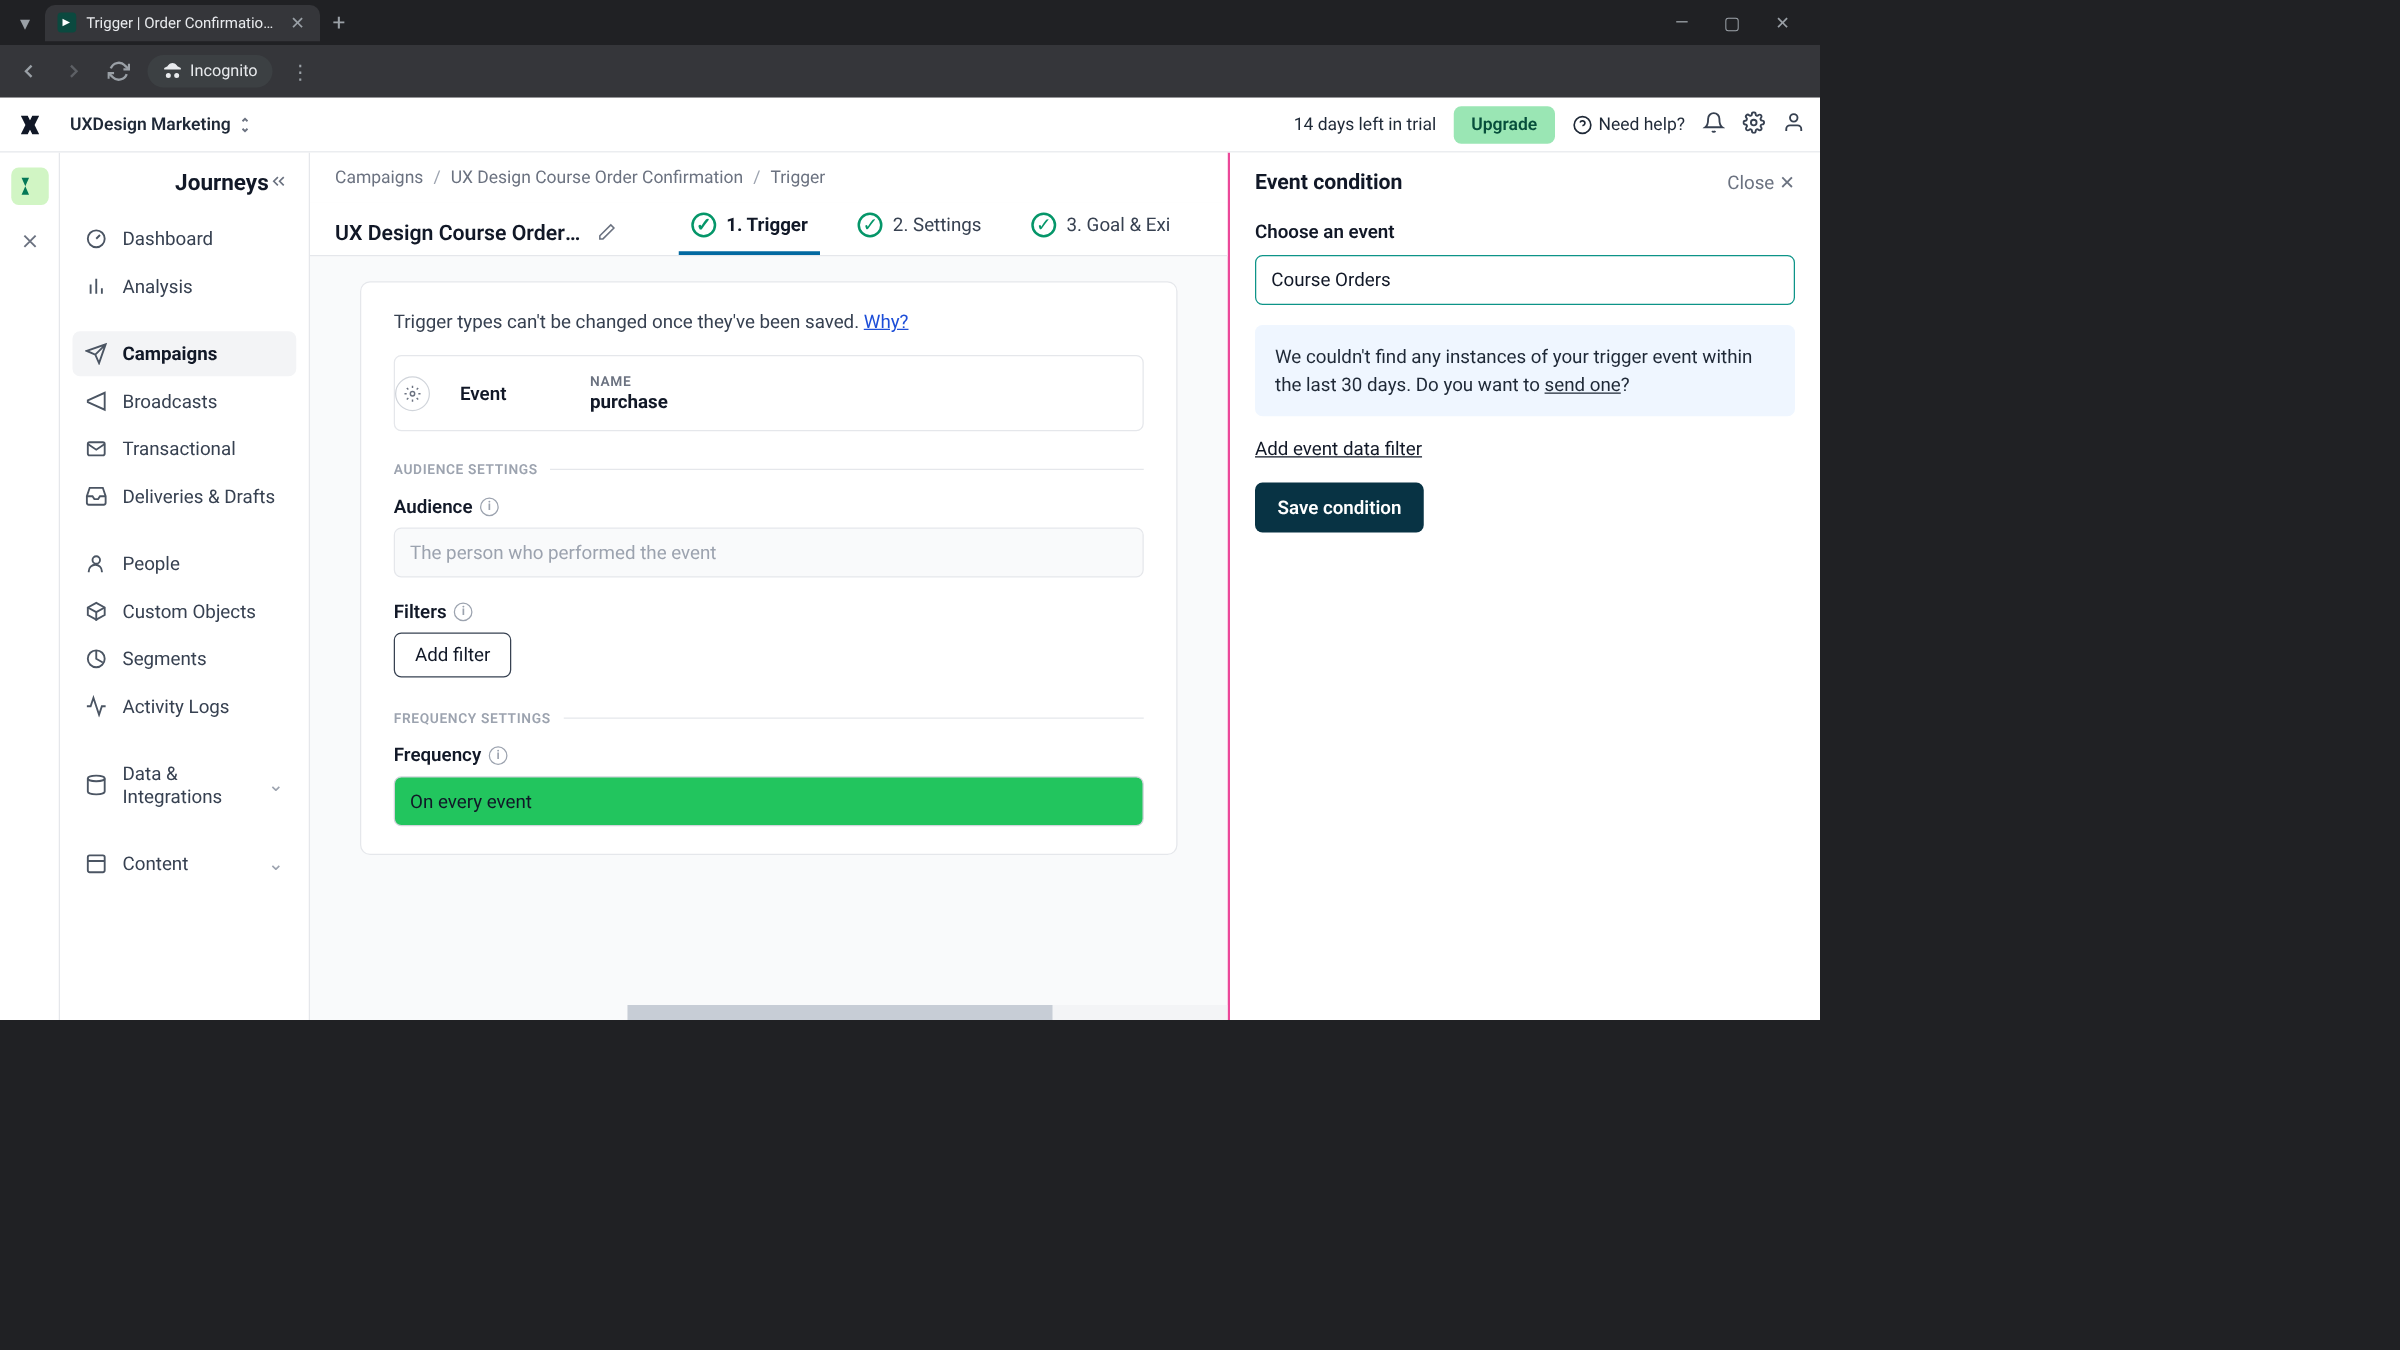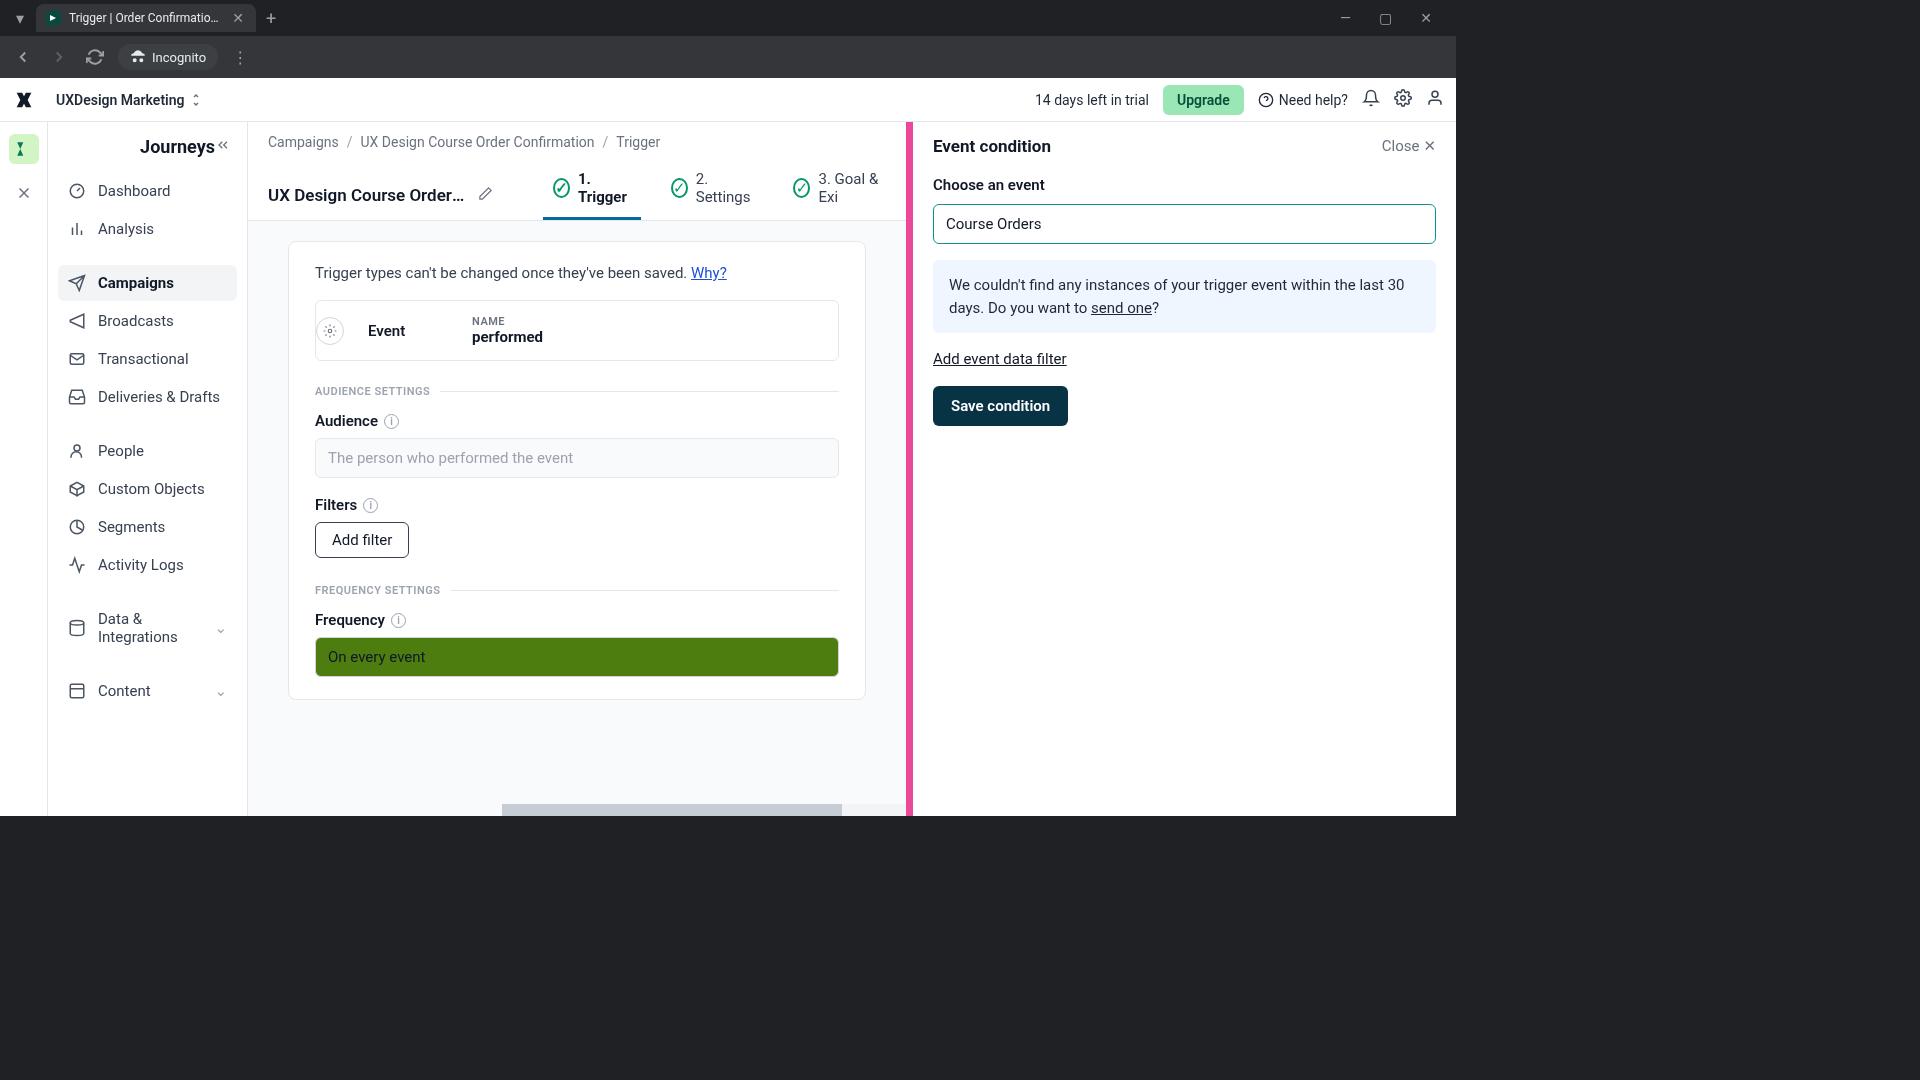--- a/index.html
+++ b/index.html
@@ -82,25 +82,25 @@
 .event-name-block .nn-label { font-size: 11px; letter-spacing: 0.5px; color: #6b7280; font-weight: 600; }
 .event-name-block .nn-value { font-size: 15px; font-weight: 700; color: #111827; }
 
 .section-divider { display: flex; align-items: center; gap: 10px; margin: 8px 0 14px; }
 .section-divider::after { content: ''; flex: 1; height: 1px; background: #e5e7eb; }
 .section-divider-label { font-size: 11px; letter-spacing: 0.5px; color: #9ca3af; font-weight: 600; }
 
 .field-label { font-size: 15px; font-weight: 600; color: #111827; display: flex; align-items: center; gap: 6px; margin-bottom: 8px; }
 .info-dot { width: 15px; height: 15px; border: 1px solid #9ca3af; border-radius: 50%; display: inline-flex; align-items: center; justify-content: center; font-size: 10px; color: #9ca3af; }
 .readonly-input { border: 1px solid #e5e7eb; background: #f9fafb; border-radius: 6px; padding: 10px 12px; font-size: 15px; color: #9ca3af; margin-bottom: 18px; }
-.select-input { border: 1px solid #d1d5db; background: #4d7c0f; border-radius: 6px; padding: 10px 12px; font-size: 15px; color: #111827; }
+.select-input { border: 1px solid #d1d5db; background: #22c55e; border-radius: 6px; padding: 10px 12px; font-size: 15px; color: #111827; }
 .add-filter-btn { border: 1.5px solid #374151; background: #fff; border-radius: 6px; padding: 8px 16px; font-size: 15px; color: #111827; cursor: pointer; margin-bottom: 18px; }
 
 
-.right-panel { width: 550px; background: #fff; border-left: 7px solid #ec4899; display: flex; flex-direction: column; }
+.right-panel { width: 474px; background: #fff; border-left: 2px solid #ec4899; display: flex; flex-direction: column; }
 .panel-header { display: flex; align-items: center; justify-content: space-between; padding: 14px 20px; }
 .panel-title { font-size: 17px; font-weight: 700; color: #111827; }
 .close-btn { display: flex; align-items: center; gap: 4px; font-size: 15px; color: #6b7280; cursor: pointer; }
 .panel-body { padding: 6px 20px; }
 .panel-label { font-size: 15px; font-weight: 600; color: #111827; margin-bottom: 10px; }
 .event-input { width: 100%; border: 1.5px solid #0d9488; border-radius: 6px; padding: 10px 12px; font-size: 15px; color: #111827; outline: none; margin-bottom: 16px; }
 .notice { background: #eff6ff; border-radius: 6px; padding: 14px 16px; font-size: 15px; color: #1f2937; line-height: 1.5; margin-bottom: 16px; }
 .notice a { text-decoration: underline; cursor: pointer; color: #1f2937; }
 .add-filter-link { font-size: 15px; color: #111827; text-decoration: underline; cursor: pointer; display: inline-block; margin-bottom: 18px; }
 .save-btn { background: #083344; color: #fff; font-weight: 600; border: none; padding: 11px 18px; border-radius: 6px; font-size: 15px; cursor: pointer; }
@@ -343,21 +343,21 @@
           <div class="event-box">
             <span class="event-icon">
                 <svg width="14" height="14" viewBox="0 0 24 24" fill="none" stroke="currentColor" stroke-width="2">
                   <circle cx="12" cy="12" r="3"></circle>
                   <path d="M12 1v3M12 20v3M4.2 4.2l2.1 2.1M17.7 17.7l2.1 2.1M1 12h3M20 12h3M4.2 19.8l2.1-2.1M17.7 6.3l2.1-2.1"></path>
                 </svg>
               </span>
             <span class="event-label">Event</span>
             <div class="event-name-block">
               <div class="nn-label">NAME</div>
-              <div class="nn-value">performed</div>
+              <div class="nn-value">purchase</div>
             </div>
           </div>
           <div class="section-divider">
               <span class="section-divider-label">AUDIENCE SETTINGS</span>
             </div>
           <div class="field-label">
               <span>Audience</span>
               <span class="info-dot">i</span>
             </div>
           <div class="readonly-input">The person who performed the event</div>

